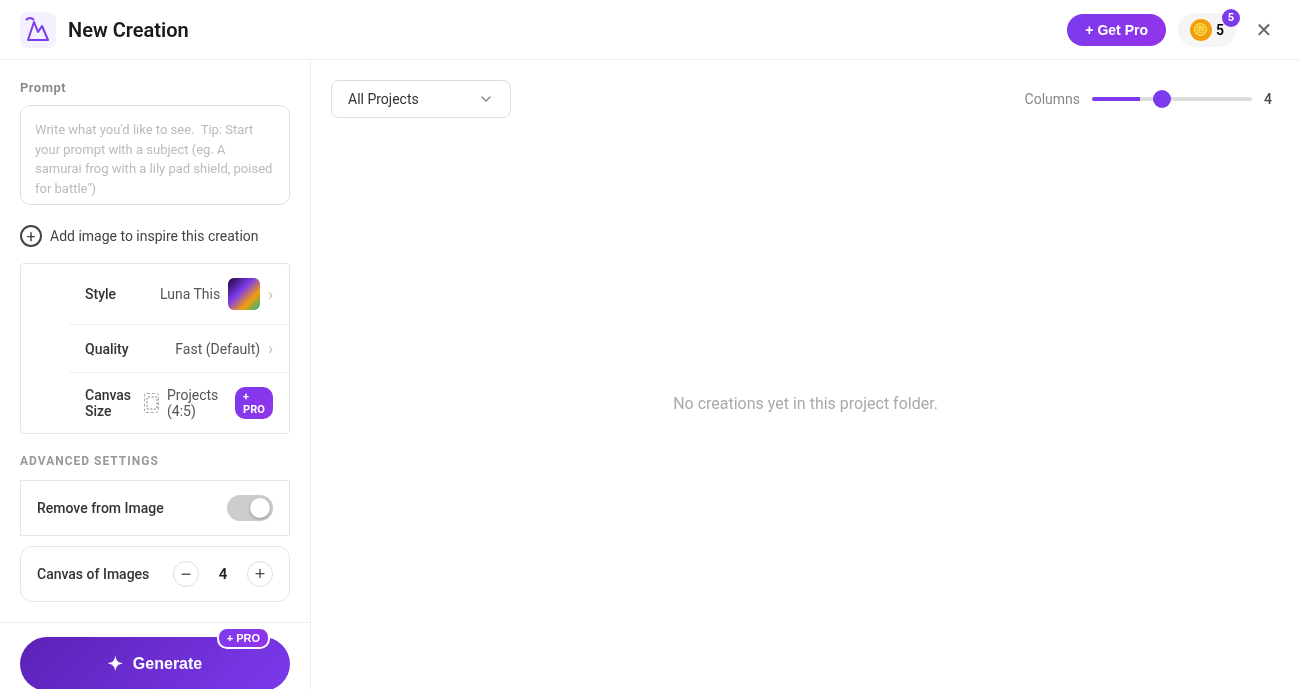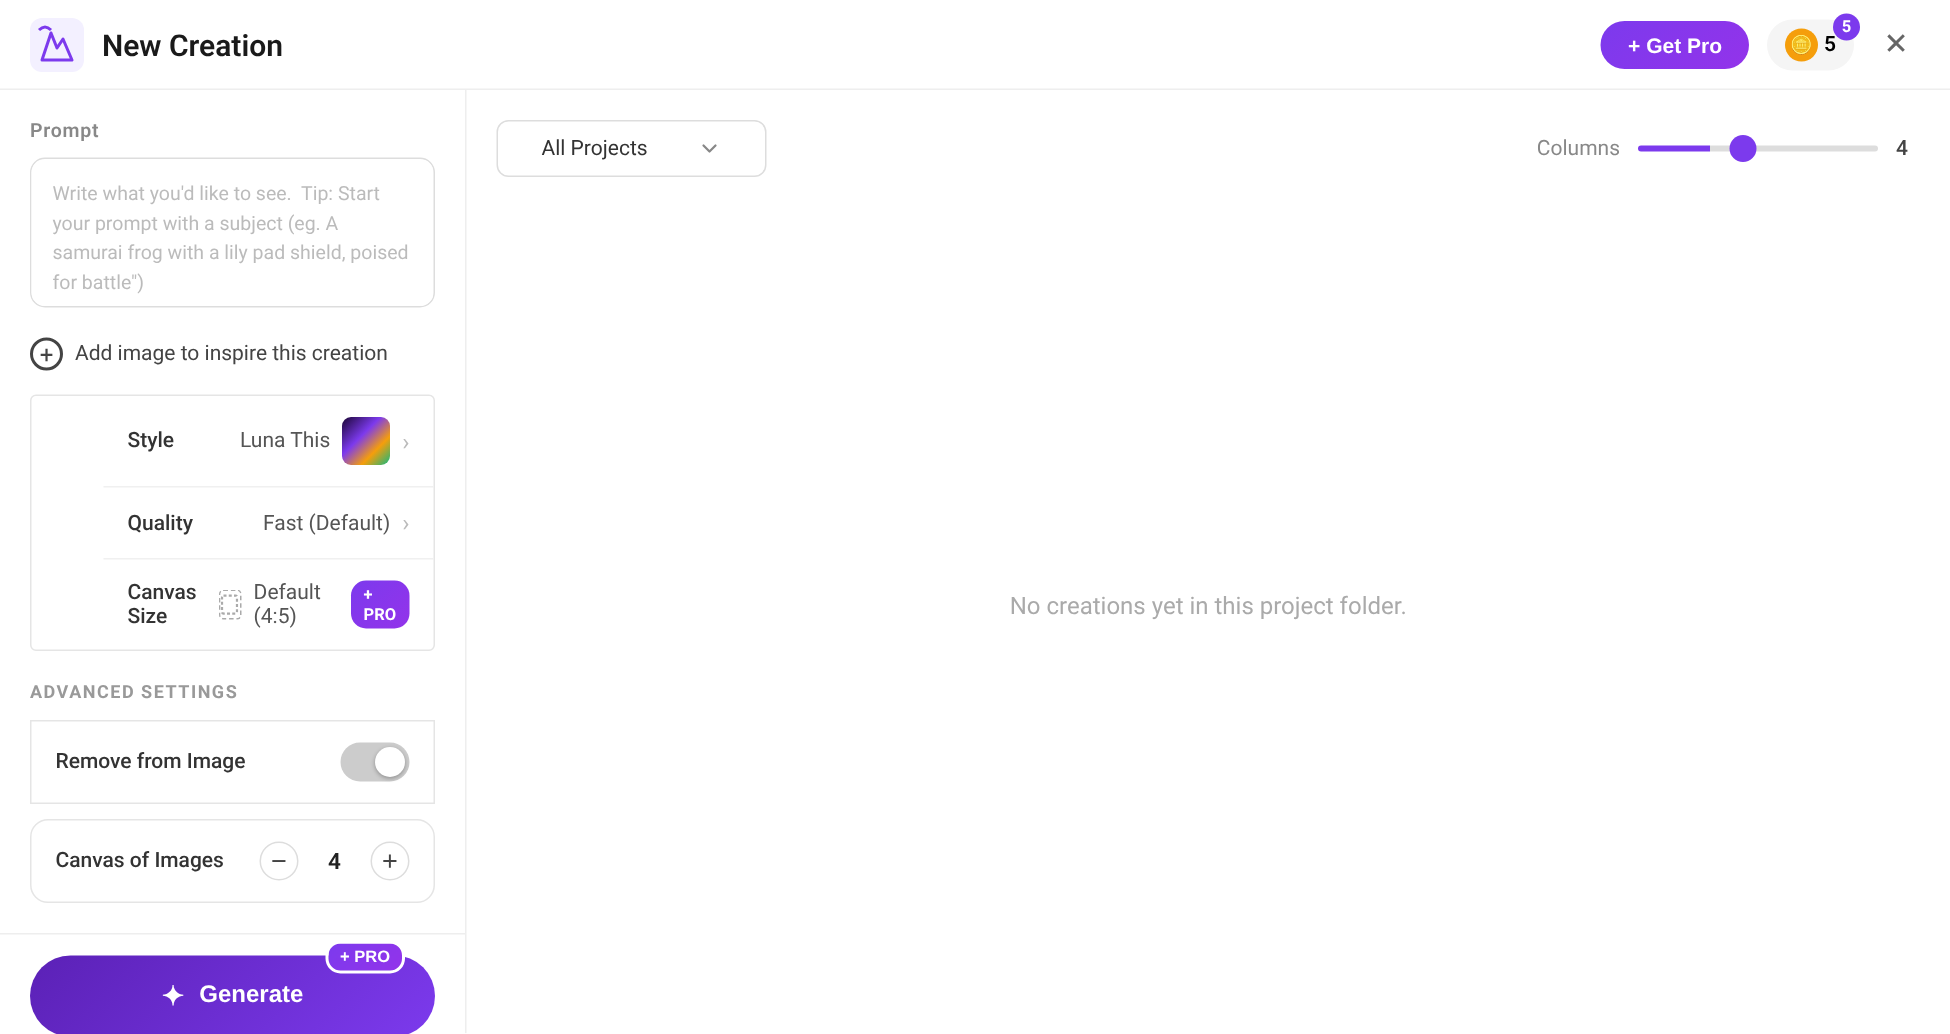--- a/index.html
+++ b/index.html
@@ -377,21 +377,21 @@
       align-items: center;
       justify-content: space-between;
       margin-bottom: 20px;
     }
     .project-selector {
       display: flex;
       align-items: center;
       gap: 8px;
       border: 1px solid #ddd;
       border-radius: 8px;
-      padding: 10px 29px;
+      padding: 10px 16px;
       cursor: pointer;
       font-size: 14px;
       color: #333;
       background: white;
       min-width: 180px;
     }
     .columns-control {
       display: flex;
       align-items: center;
       gap: 12px;
@@ -497,21 +497,21 @@
         </div>
 
         <div class="settings-row">
           <span class="settings-row-label">Canvas Size</span>
           <div class="settings-row-value">
             <div class="canvas-icon">
               <svg width="12" height="14" viewBox="0 0 12 14" fill="none">
                   <rect x="1" y="1" width="10" height="12" rx="1" stroke="#aaa" stroke-width="1.5" stroke-dasharray="2,1.5"></rect>
                 </svg>
             </div>
-            <span>Default (4:5)</span>
+            <span>Projects (4:5)</span>
             <span class="canvas-pro-badge">+ PRO</span>
           </div>
         </div>
       </div>
 
       
       <div class="advanced-section">
         <div class="advanced-label">ADVANCED SETTINGS</div>
 
         <div class="toggle-row">

